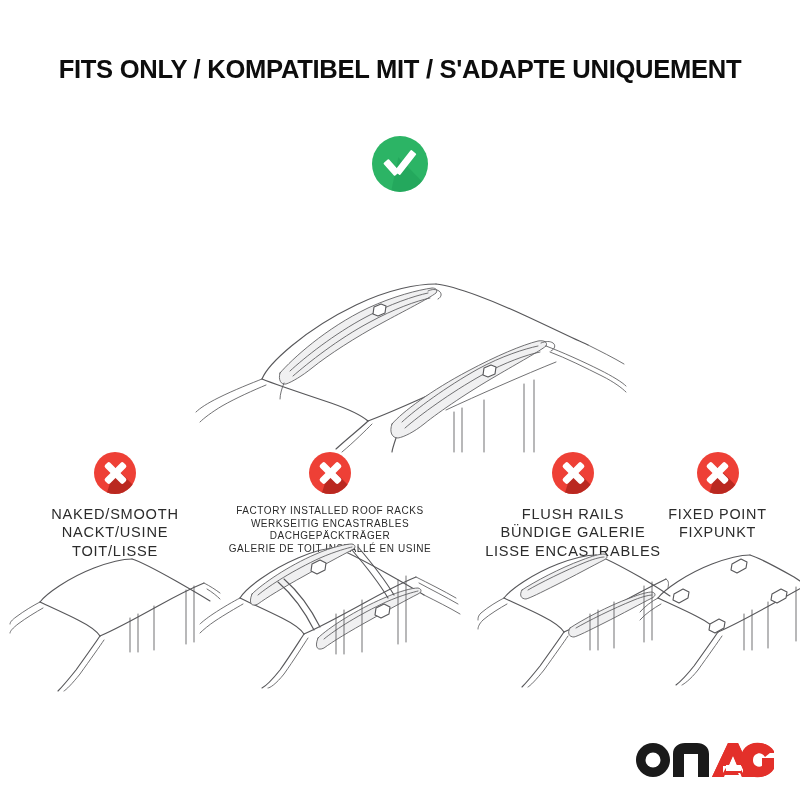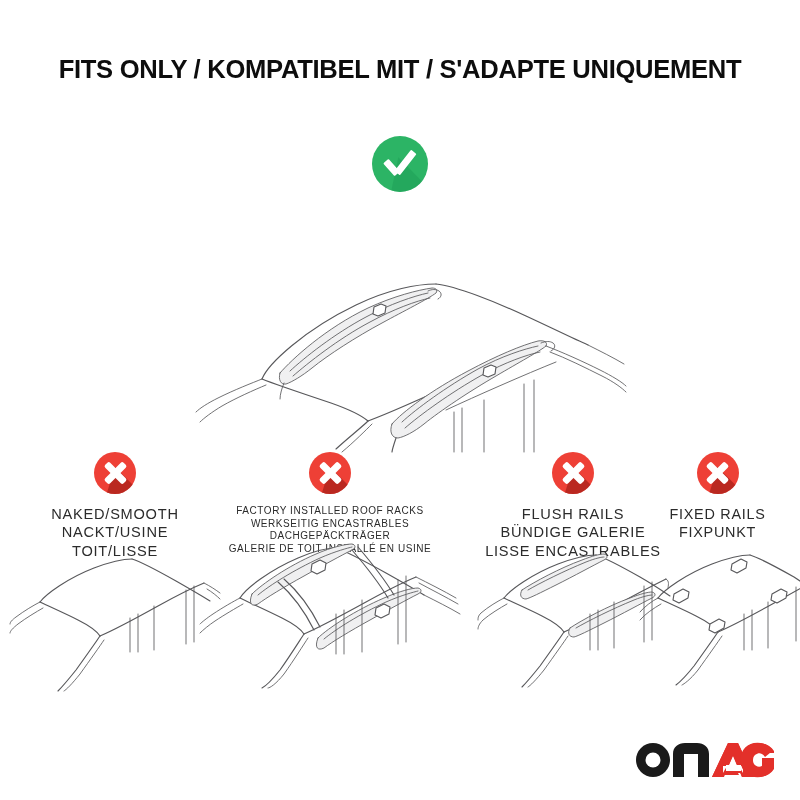--- a/index.html
+++ b/index.html
@@ -414,21 +414,21 @@
 
   <div class="ex-col c3">
     <div class="badge badge-red">
       <span class="shade"></span>
       <span class="x-glyph">
           <i class="a"></i>
           <i class="b"></i>
         </span>
     </div>
     <div class="ex-text">
-      <div>FIXED RAILS</div>
+      <div>FIXED POINT</div>
       <div>FIXPUNKT</div>
     </div>
     <div class="ex-illustration">
       <svg class="line-art" viewBox="0 0 170 135" width="170" height="135" aria-hidden="true">
         <path d="M18,48 C24,40 46,24 72,14 C88,8 102,5 110,5"></path>
         <path d="M110,5 C120,8 138,18 154,27 C166,35 174,41 180,45"></path>
         <path d="M18,48 C26,52 42,59 56,66 C66,71 74,76 78,82"></path>
         <path d="M78,82 C92,76 118,62 136,52 C152,43 166,35 176,30"></path>
         <path d="M18,48 C12,51 4,57 0,62" class="thin"></path>
         <path d="M21,54 C14,58 5,64 0,70" class="thin"></path>

